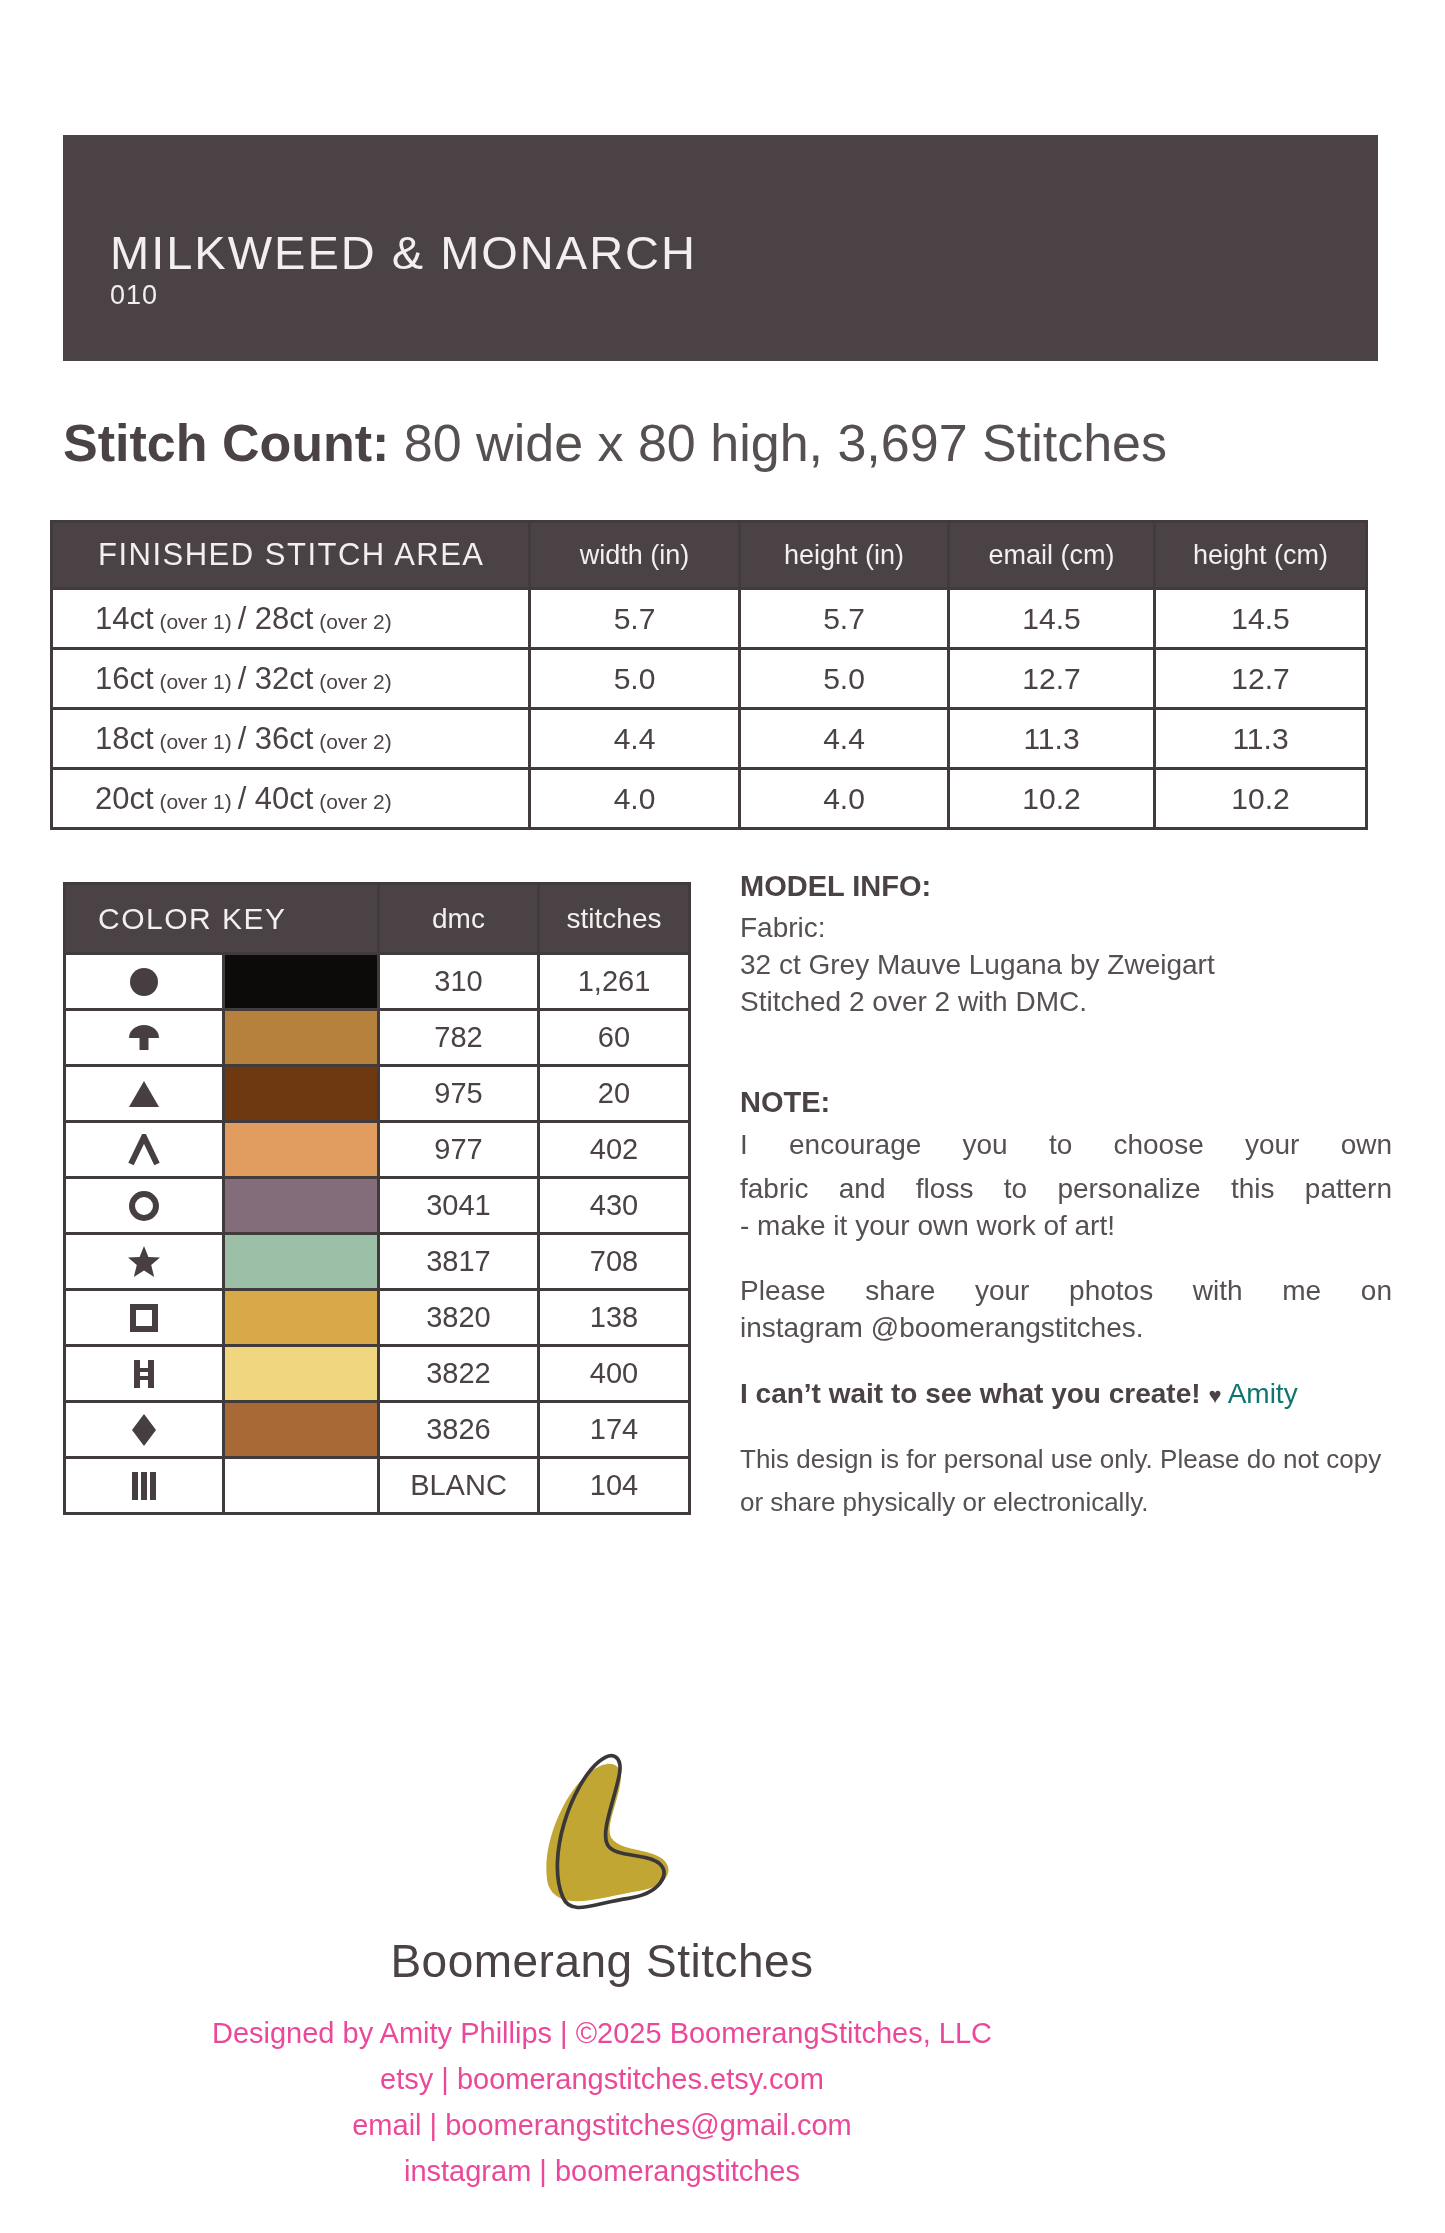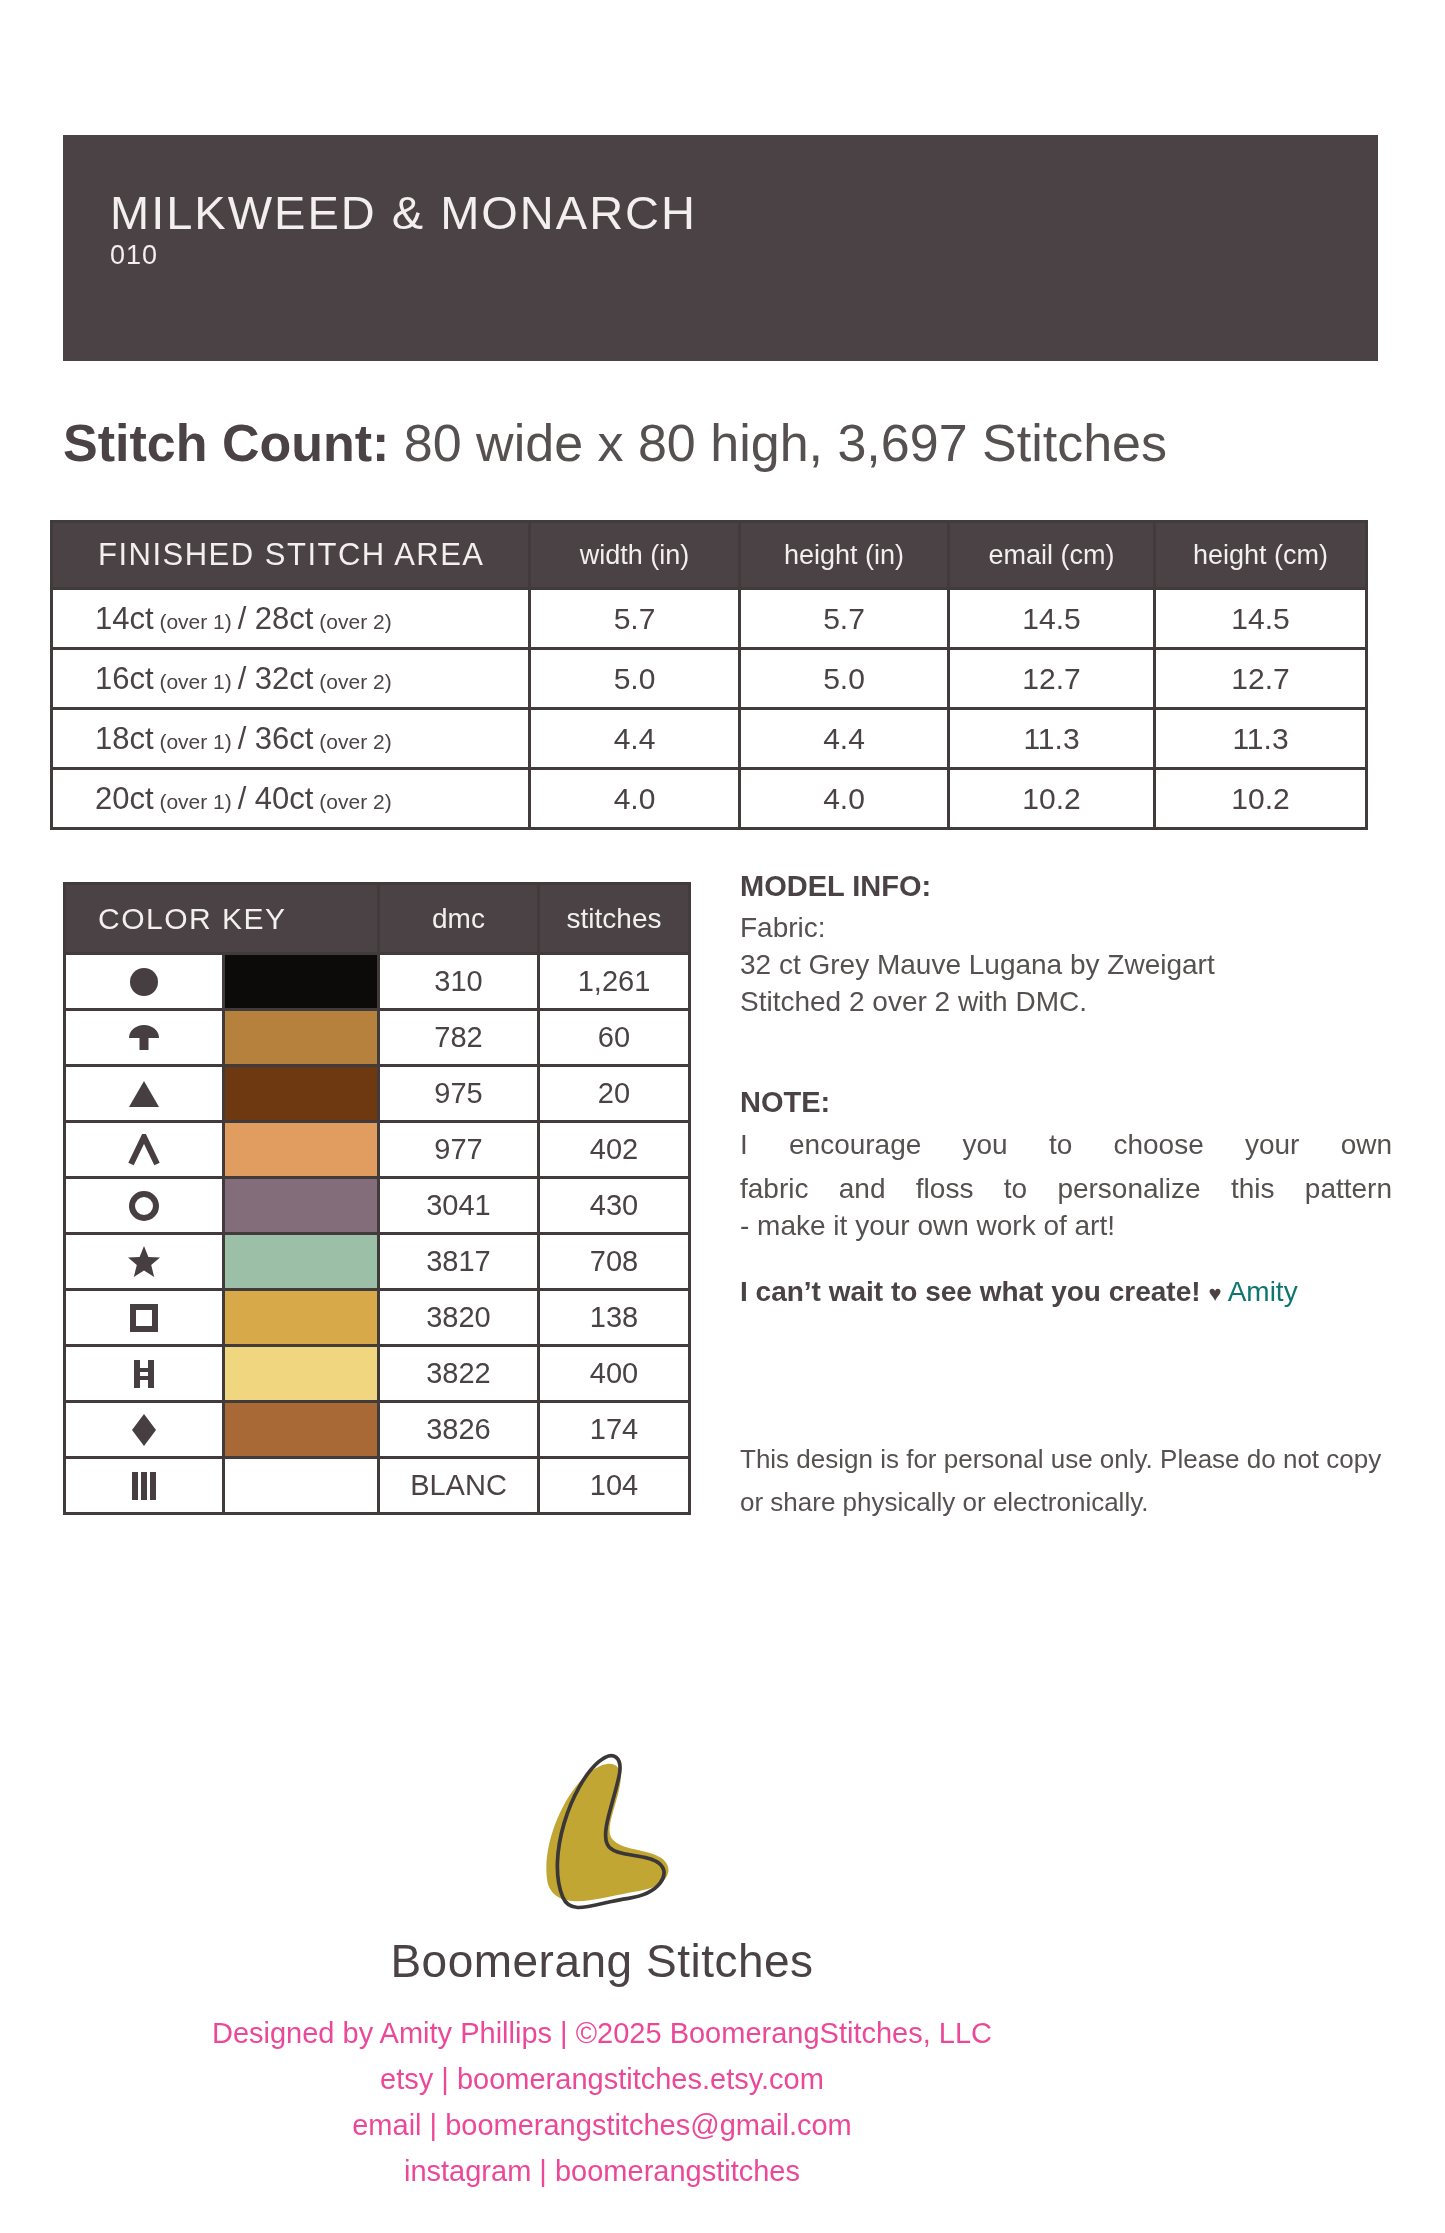--- a/index.html
+++ b/index.html
@@ -6,21 +6,21 @@
   .page {
     position:relative; width:1445px; height:2233px; background:#ffffff;
     font-family:"Liberation Sans", sans-serif; color:#565050; overflow:hidden;
   }
 
   
   .header-band {
     position:absolute; left:63px; top:135px; width:1315px; height:226px;
     background:#4a4244; box-sizing:border-box; padding:50px 0 0 47px; color:#f2efee;
   }
-  .header-title { font-size:47px; font-weight:400; letter-spacing:2px; }
+  .header-title { font-size:47px; font-weight:400; letter-spacing:2px;margin-top:40px; }
   .header-sub   { font-size:27px; font-weight:400; letter-spacing:1px; }
 
   
   .stitch-count { position:absolute; left:63px; top:413px; font-size:52px; color:#565050; }
   .stitch-count .sc-label { font-weight:700; color:#4a4244; }
 
   
   table { border-collapse:collapse; }
   .finished-table { position:absolute; left:50px; top:520px; width:1315px; table-layout:fixed; }
   .finished-table th, .finished-table td { border:3px solid #423b3c; }
@@ -240,20 +240,24 @@
         <div class="ri-line">Stitched 2 over 2 with DMC.</div>
       </div>
 
     <div class="note-block">
       <div class="ri-heading">NOTE:</div>
       <div>
           <div class="jline">I encourage you to choose your own</div>
           <div class="jline">fabric and floss to personalize this pattern</div>
           <div class="jlast">- make it your own work of art!</div>
         </div>
+      <div class="para">
+          <div class="jline">Please share your photos with me on</div>
+          <div class="jlast">instagram @boomerangstitches.</div>
+        </div>
       <div class="cta-line"><span class="cta-bold">I can’t wait to see what you create!</span><span class="cta-heart">♥</span><span class="cta-name">Amity</span></div>
     </div>
   </div>
 
   <div class="disclaimer">This design is for personal use only. Please do not copy or share physically or electronically.</div>
 
   <div class="footer">
     <svg class="footer-logo" width="180" height="182" viewBox="0 0 170 170">
       <path d="M34 128 C26 92 50 38 76 20 C94 8 106 14 102 34 C98 56 88 74 94 84 C102 96 128 94 141 103 C155 113 147 130 120 134 C86 139 44 156 34 128 Z" fill="#c2a633"></path>
       <path d="M48 140 C32 102 56 34 82 12 C96 0 105 8 101 26 C96 50 84 78 90 90 C96 103 127 98 139 108 C151 118 139 137 110 141 C79 145 56 159 48 140 Z" fill="none" stroke="#3b3637" stroke-width="3.5" stroke-linejoin="round"></path>

